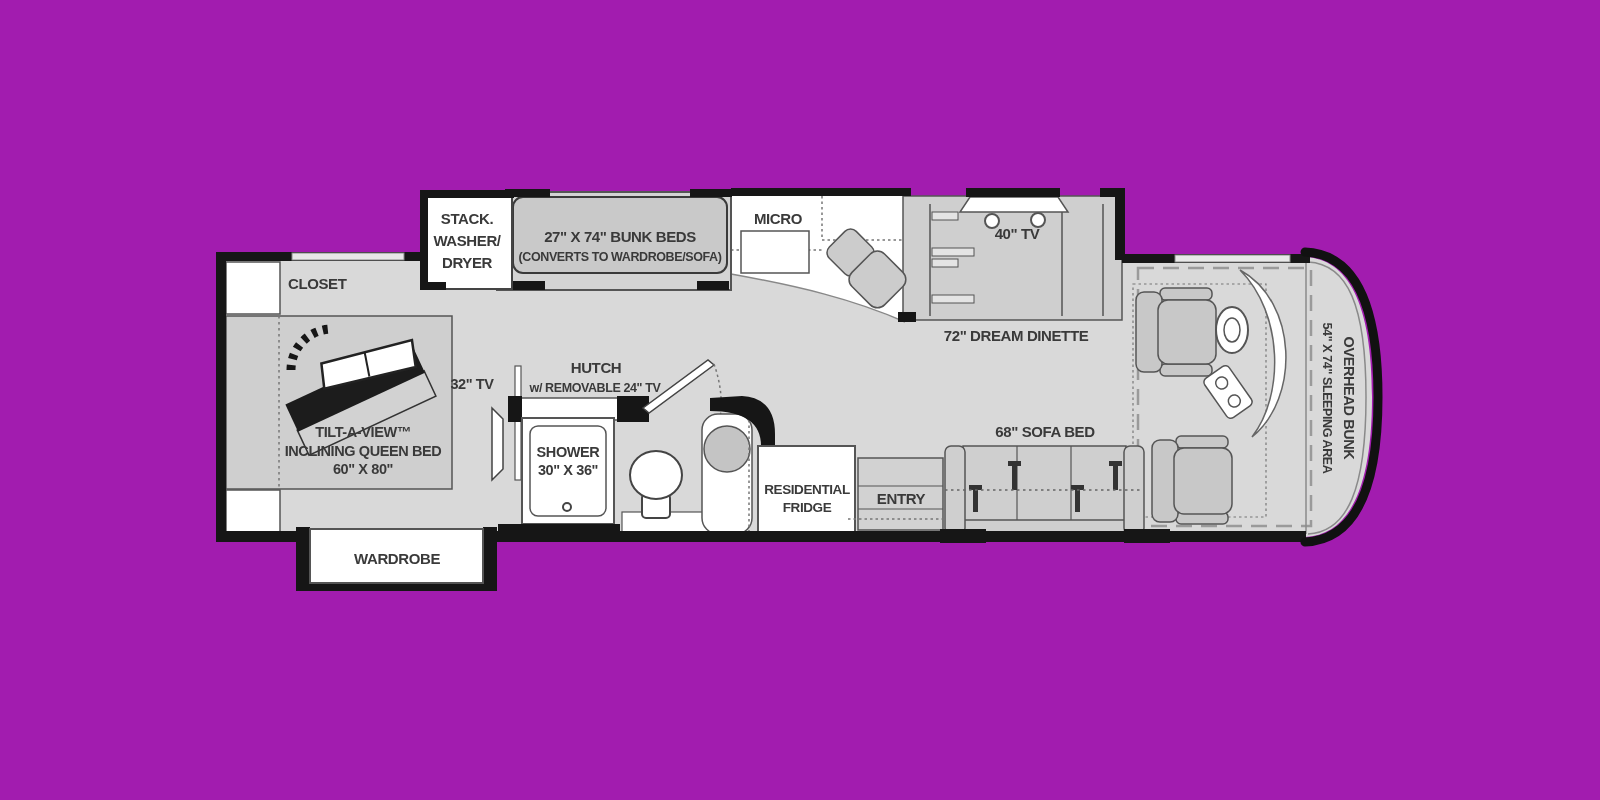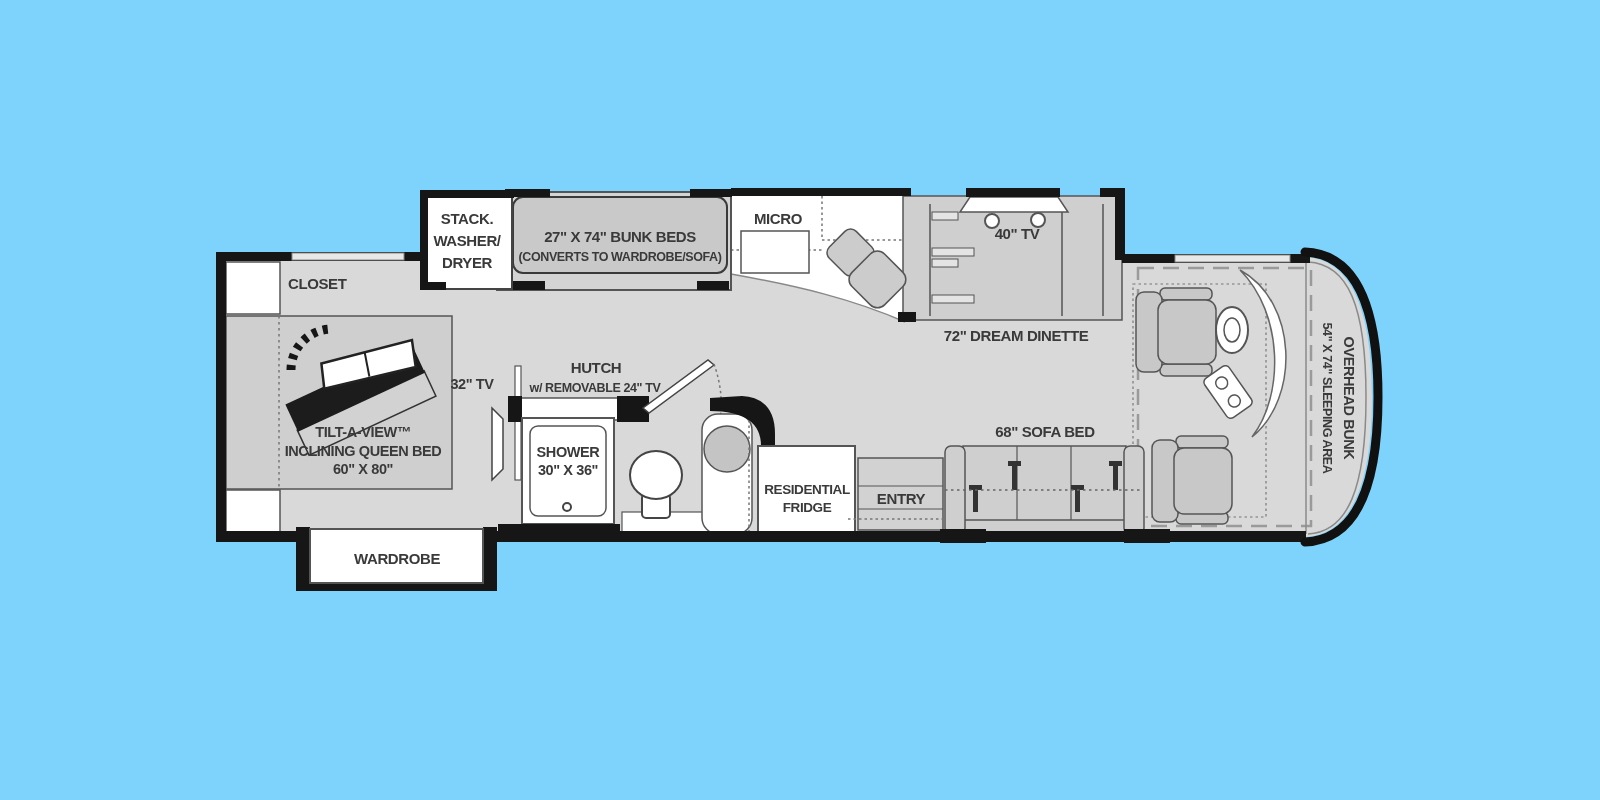--- a/index.html
+++ b/index.html
@@ -1,16 +1,16 @@
 <!DOCTYPE html>
 <html><head>
 <meta charset="utf-8">
 <style>
   html,body{margin:0;padding:0;background:#ffffff;}
-  .stage{position:relative;width:1600px;height:800px;background:#7dd3fc;overflow:hidden;}
+  .stage{position:relative;width:1600px;height:800px;background:#a21caf;overflow:hidden;}
   svg text{
     font-family:"Liberation Sans",sans-serif;
     font-weight:bold;
     fill:#3a3a3a;
     letter-spacing:-0.4px;
   }
   .t15{font-size:15px;}
   .t14{font-size:14.5px;}
   .t13{font-size:13.5px;}
   .t12{font-size:12.5px;}

